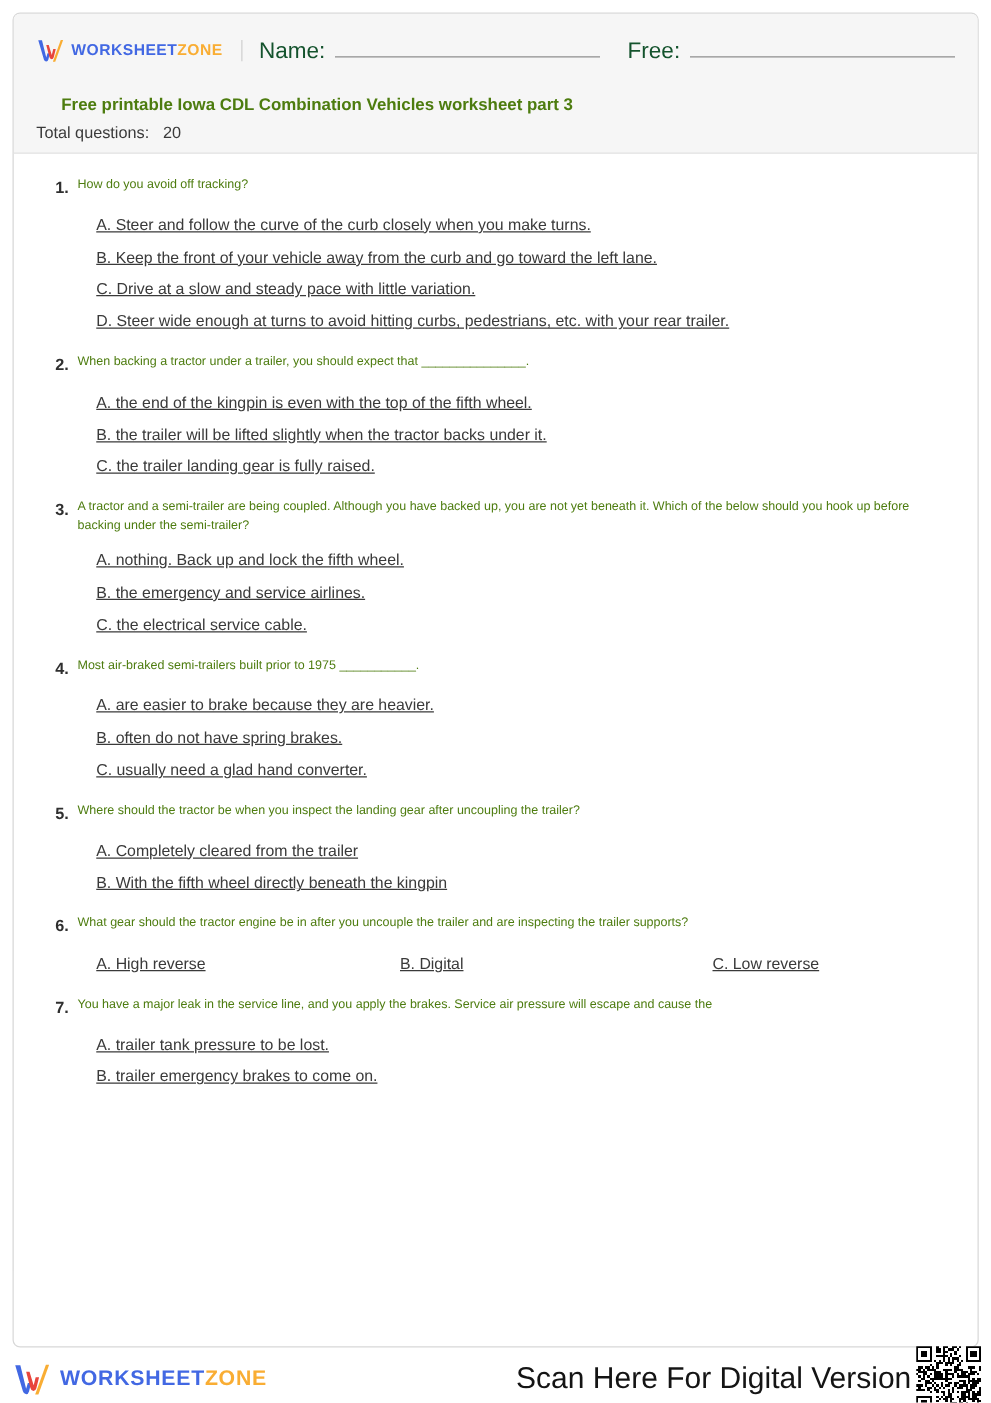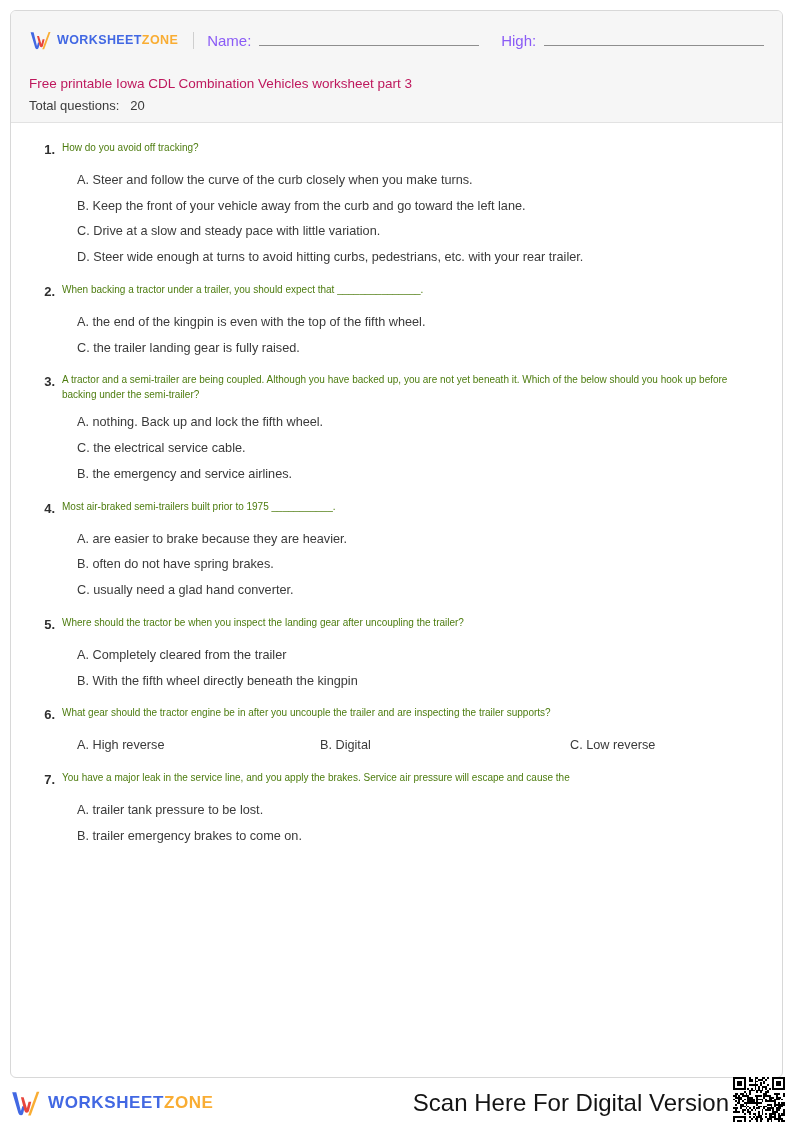--- a/index.html
+++ b/index.html
@@ -68,37 +68,38 @@
 
   .field {
     display: flex;
     align-items: baseline;
     flex: 1 1 auto;
     min-width: 0;
   }
   .field + .field { margin-left: 22px; }
 
   .field-label {
-    font-size: 15px;
-    color: #8b5cf6;
+    font-size: 18px;
+    color: #14532d;
     flex: 0 0 auto;
     margin-right: 8px;
   }
 
   .field-line {
     flex: 1 1 auto;
     border-bottom: 1px solid #8e8e8e;
     height: 11px;
   }
 
   .title {
     margin-top: 21px;
     font-size: 13.5px;
-    font-weight: normal;
-    color: #be185d;
+    font-weight: bold;
+    color: #4d7c0f;
+    margin-left: 20px;
   }
 
   .subline {
     margin-top: 7px;
     font-size: 13px;
     color: #3a3a3a;
   }
   .subline .count { margin-left: 11px; }
 
   
@@ -130,20 +131,21 @@
     flex: 1 1 auto;
     font-size: 10px;
     line-height: 1.45;
     color: #4d7c0f;
     padding-right: 28px;
   }
 
   .options {
     margin-top: 4px;
     padding-left: 31px;
+    text-decoration: underline;
   }
 
   .option {
     font-size: 12.7px;
     line-height: 1.4;
     color: #3a3a3a;
     padding: 8px 0 0 15px;
   }
 
   .options.inline {
@@ -225,21 +227,21 @@
       </div>
 
       <div class="divider-v"></div>
 
       <div class="field">
         <span class="field-label">Name:</span>
         <span class="field-line"></span>
       </div>
 
       <div class="field">
-        <span class="field-label">High:</span>
+        <span class="field-label">Free:</span>
         <span class="field-line"></span>
       </div>
 
     </div>
 
     <div class="title">Free printable Iowa CDL Combination Vehicles worksheet part 3</div>
 
     <div class="subline">
       <span>Total questions:</span><span class="count">20</span>
     </div>
@@ -259,32 +261,33 @@
           <div class="option">D. Steer wide enough at turns to avoid hitting curbs, pedestrians, etc. with your rear trailer.</div>
         </div>
       </div>
       <div class="question">
         <div class="q-head">
           <div class="q-num">2.</div>
           <div class="q-text">When backing a tractor under a trailer, you should expect that _______________.</div>
         </div>
         <div class="options">
           <div class="option">A. the end of the kingpin is even with the top of the fifth wheel.</div>
+          <div class="option">B. the trailer will be lifted slightly when the tractor backs under it.</div>
           <div class="option">C. the trailer landing gear is fully raised.</div>
         </div>
       </div>
       <div class="question">
         <div class="q-head">
           <div class="q-num">3.</div>
           <div class="q-text">A tractor and a semi-trailer are being coupled. Although you have backed up, you are not yet beneath it. Which of the below should you hook up before backing under the semi-trailer?</div>
         </div>
         <div class="options">
           <div class="option">A. nothing. Back up and lock the fifth wheel.</div>
+          <div class="option">B. the emergency and service airlines.</div>
           <div class="option">C. the electrical service cable.</div>
-          <div class="option">B. the emergency and service airlines.</div>
         </div>
       </div>
       <div class="question">
         <div class="q-head">
           <div class="q-num">4.</div>
           <div class="q-text">Most air-braked semi-trailers built prior to 1975  ___________.</div>
         </div>
         <div class="options">
           <div class="option">A. are easier to brake because they are heavier.</div>
           <div class="option">B. often do not have spring brakes.</div>

